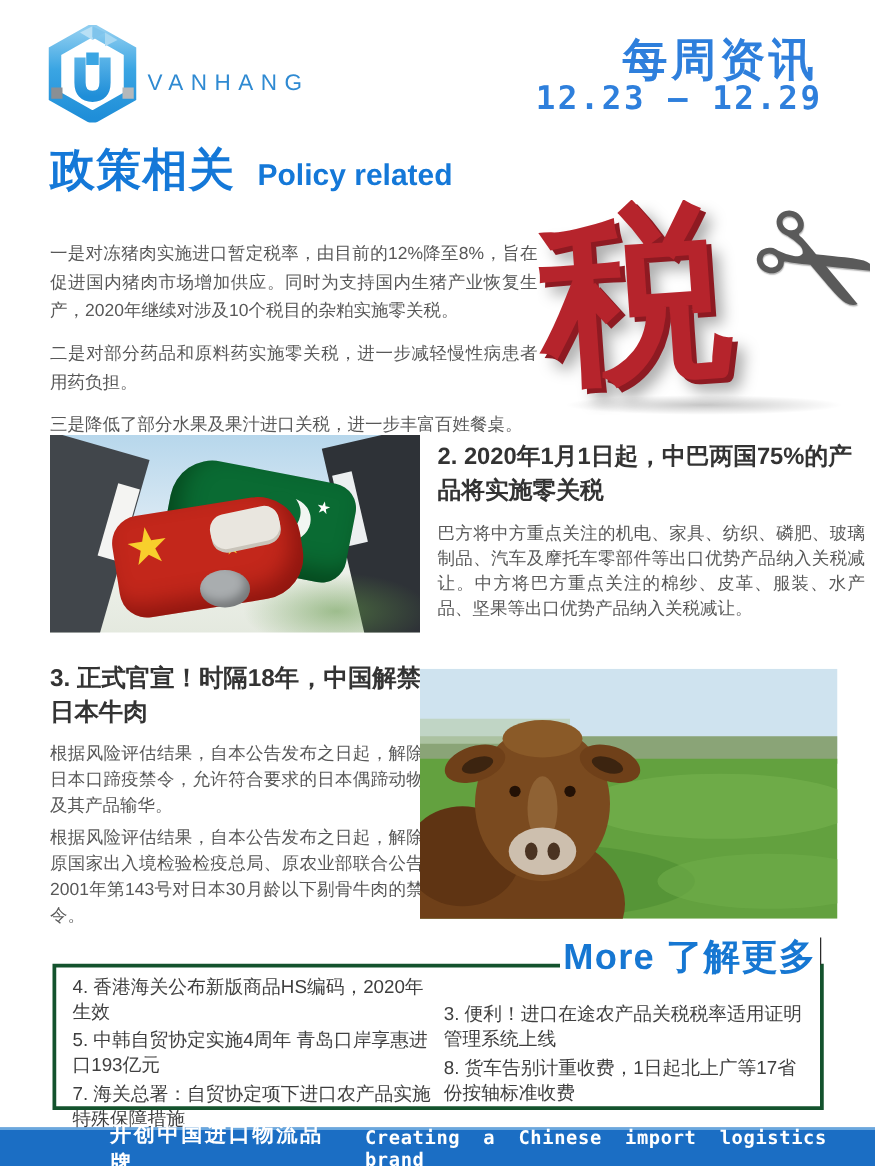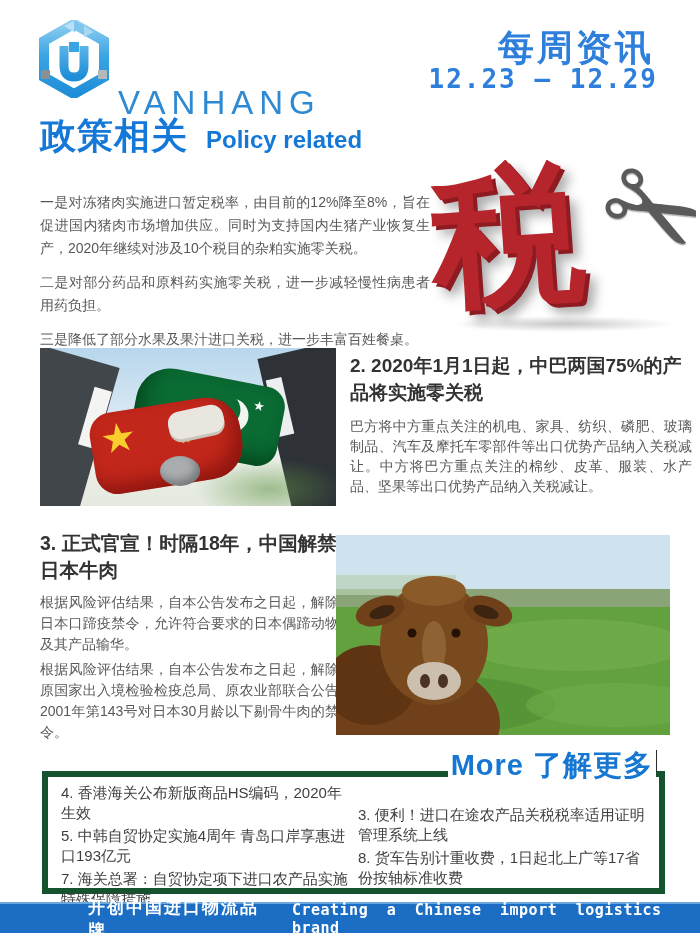--- a/index.html
+++ b/index.html
@@ -3,22 +3,22 @@
 <meta charset="utf-8">
 <style>
   html,body{margin:0;padding:0;background:#e8e8e8;}
   .page{
     position:relative;width:700px;height:933px;margin:0 auto;
     background:#ffffff;overflow:hidden;
     font-family:"Liberation Sans",sans-serif;
   }
   
   .logo-icon{position:absolute;left:38px;top:20px;width:72px;height:78px;}
-  .brand{position:absolute;left:118px;top:56px;font-size:33px;letter-spacing:6px;
-         color:#2f8ad2;font-weight:400;margin-top:28px;}
+  .brand{position:absolute;left:118px;top:56px;font-size:18px;letter-spacing:6px;
+         color:#2f8ad2;font-weight:400;}
   .weekly{position:absolute;right:46px;top:24px;font-size:36px;font-weight:bold;
           color:#2e7fdc;letter-spacing:3px;}
   .daterange{position:absolute;right:42px;top:64px;font-size:26px;font-weight:bold;
              color:#2e7fdc;letter-spacing:2px;font-family:"DejaVu Sans Mono",monospace;}
   
   .page-title{position:absolute;left:40px;top:112px;display:flex;align-items:baseline;gap:18px;}
   .page-title .zh{font-size:36px;font-weight:bold;color:#1478d8;letter-spacing:1px;}
   .page-title .en{font-size:24px;font-weight:bold;color:#1478d8;}
   
   .a1-heading{position:absolute;left:40px;top:156px;width:410px;
@@ -67,21 +67,21 @@
   .a2-col{position:absolute;left:350px;top:352px;width:342px;}
   .a2-heading{font-size:19px;font-weight:bold;color:#333;line-height:27px;margin:0 0 10px 0;}
   .a2-col .para{line-height:20px;}
   
   .a3-col{position:absolute;left:40px;top:530px;width:299px;}
   .a3-heading{font-size:19.5px;font-weight:bold;color:#333;line-height:27px;margin:0 0 8px 0;}
   .a3-col .para{line-height:21px;margin:0 0 4px 0;}
   .cow-art{position:absolute;left:336px;top:535px;width:334px;height:200px;}
   
   .brief-box{position:absolute;left:42px;top:771px;width:611px;height:111px;
-             border:6px solid #14532d;}
+             border:3px solid #14532d;}
   .more-label{position:absolute;right:44px;top:746px;background:#ffffff;padding:0 3px;
               font-size:29px;font-weight:bold;color:#1677d2;letter-spacing:1px;}
   .more-tick{position:absolute;right:43px;top:750px;width:2px;height:22px;background:#2b2b2b;}
   .brief-left{position:absolute;left:13px;top:6px;width:294px;}
   .brief-right{position:absolute;left:310px;top:28px;width:292px;}
   .brief-item{font-size:15px;color:#3f3f3f;line-height:20px;margin:0 0 3px 0;}
   
   .footer{position:absolute;left:0;bottom:0;width:700px;height:29px;background:#1b6ec4;
           border-top:2px solid #6aa7de;display:flex;align-items:center;}
   .footer .zh{margin-left:88px;font-size:17px;font-weight:bold;color:#ffffff;letter-spacing:2px;}

